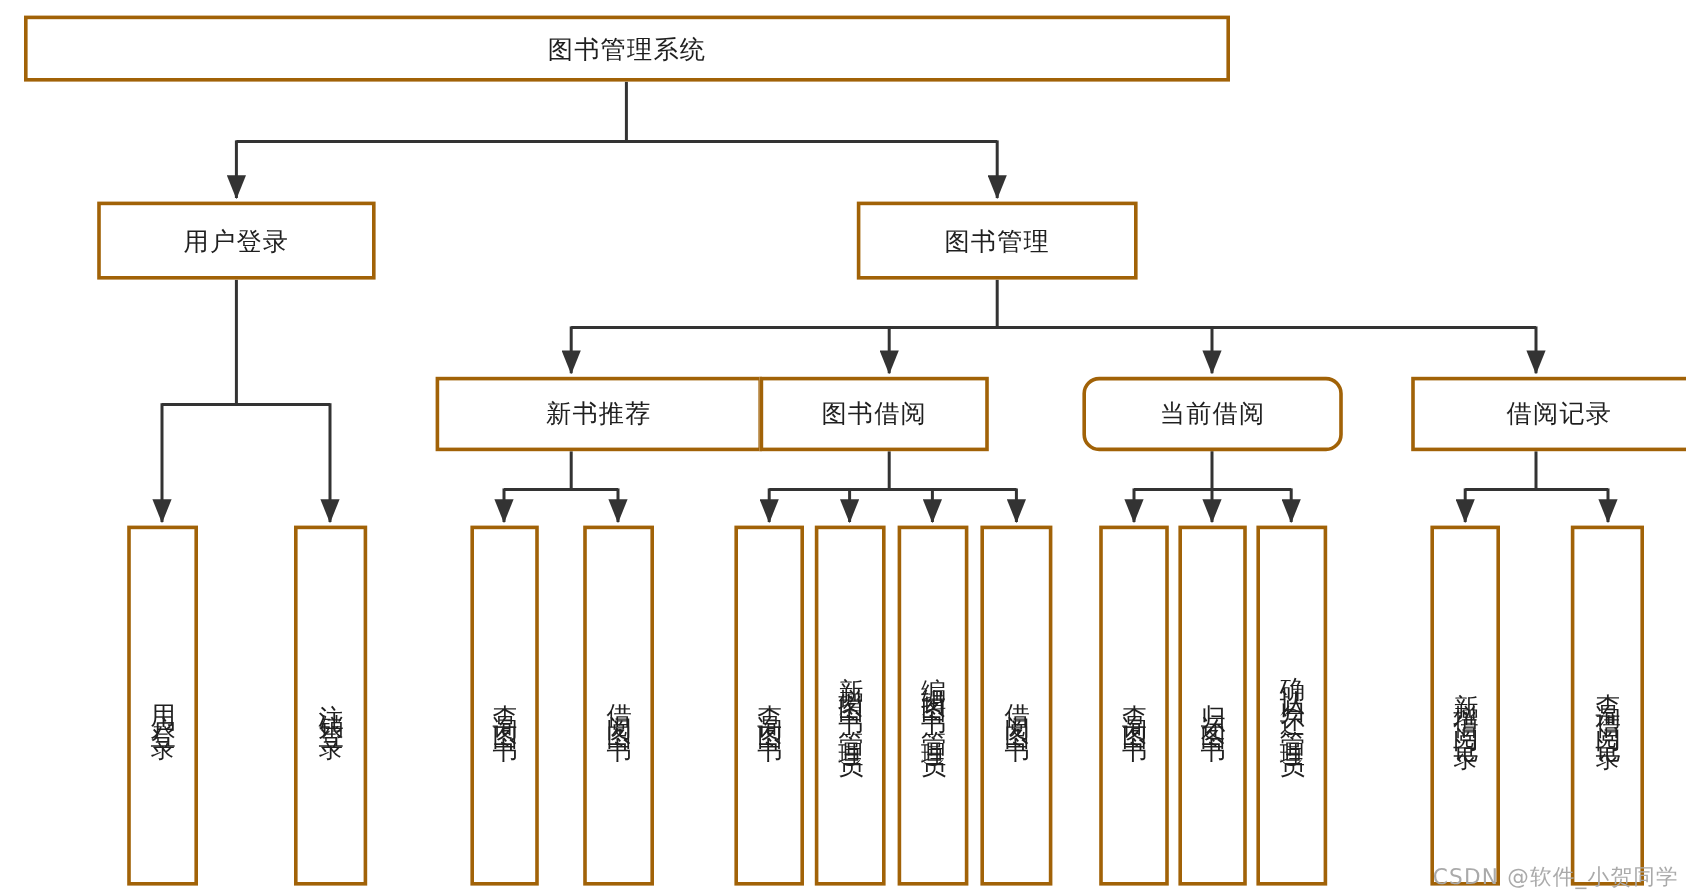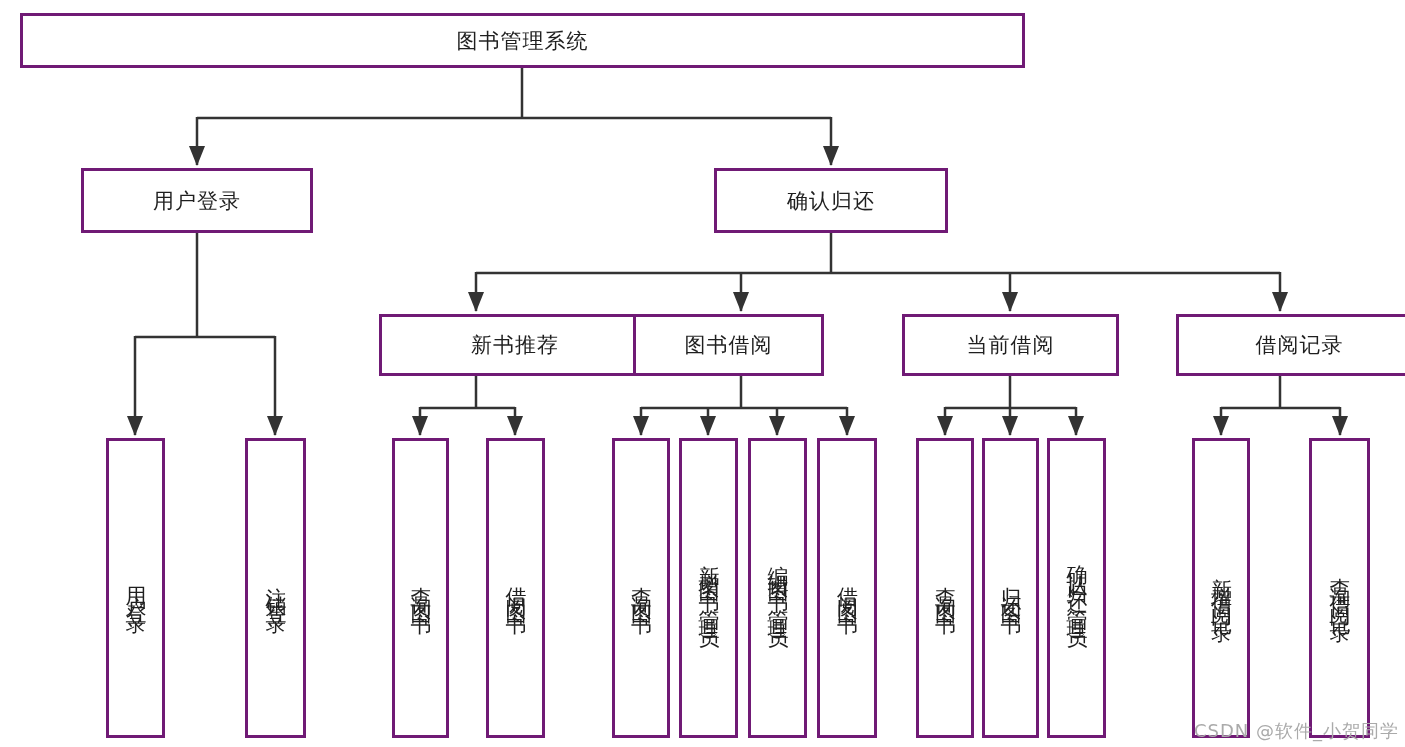--- a/index.html
+++ b/index.html
@@ -9,21 +9,21 @@
     height: 747px;
     background: #ffffff;
     font-family: "DejaVu Sans", "Liberation Sans", sans-serif;
     overflow: hidden;
   }
   #wires { position: absolute; left: 0; top: 0; width: 1405px; height: 747px; }
   .box {
     position: absolute;
     box-sizing: border-box;
     background: #ffffff;
-    border: 3px solid #701a75;
+    border: 3px solid #a16207;
     color: #1f1f1f;
     display: flex;
     align-items: center;
     justify-content: center;
     text-align: center;
   }
   .hlabel {
     font-size: 21px;
     letter-spacing: 1px;
     white-space: nowrap;
@@ -97,25 +97,25 @@
       <line x1="1280" y1="376" x2="1280" y2="408"></line>
       <line x1="1221" y1="408" x2="1340" y2="408"></line>
       <line x1="1221" y1="407" x2="1221" y2="435" marker-end="url(#arrow)"></line>
       <line x1="1340" y1="407" x2="1340" y2="435" marker-end="url(#arrow)"></line>
     </g>
   </svg>
 
   <div class="box hlabel" style="left:20px; top:13px; width:1005px; height:55px;">图书管理系统</div>
 
   <div class="box hlabel" style="left:81px; top:168px; width:232px; height:65px;">用户登录</div>
-  <div class="box hlabel" style="left:714px; top:168px; width:234px; height:65px;">确认归还</div>
+  <div class="box hlabel" style="left:714px; top:168px; width:234px; height:65px;">图书管理</div>
 
-  <div class="box hlabel" style="left:363px; top:314px; width:272px; height:62px;margin-left:16px;">新书推荐</div>
+  <div class="box hlabel" style="left:363px; top:314px; width:272px; height:62px;">新书推荐</div>
   <div class="box hlabel" style="left:633px; top:314px; width:191px; height:62px;">图书借阅</div>
-  <div class="box hlabel" style="left:902px; top:314px; width:217px; height:62px;">当前借阅</div>
+  <div class="box hlabel" style="left:902px; top:314px; width:217px; height:62px;border-radius:14px;">当前借阅</div>
   <div class="box hlabel" style="left:1176px; top:314px; width:247px; height:62px;">借阅记录</div>
 
   <div class="box leaf" style="left:106px; top:438px; width:59px; height:300px;">用户登录</div>
   <div class="box leaf" style="left:245px; top:438px; width:61px; height:300px;">注销登录</div>
 
   <div class="box leaf" style="left:392px; top:438px; width:57px; height:300px;">查询图书</div>
   <div class="box leaf" style="left:486px; top:438px; width:59px; height:300px;">借阅图书</div>
 
   <div class="box leaf" style="left:612px; top:438px; width:58px; height:300px;">查询图书</div>
   <div class="box leaf" style="left:679px; top:438px; width:59px; height:300px;">新增图书（管理员）</div>

